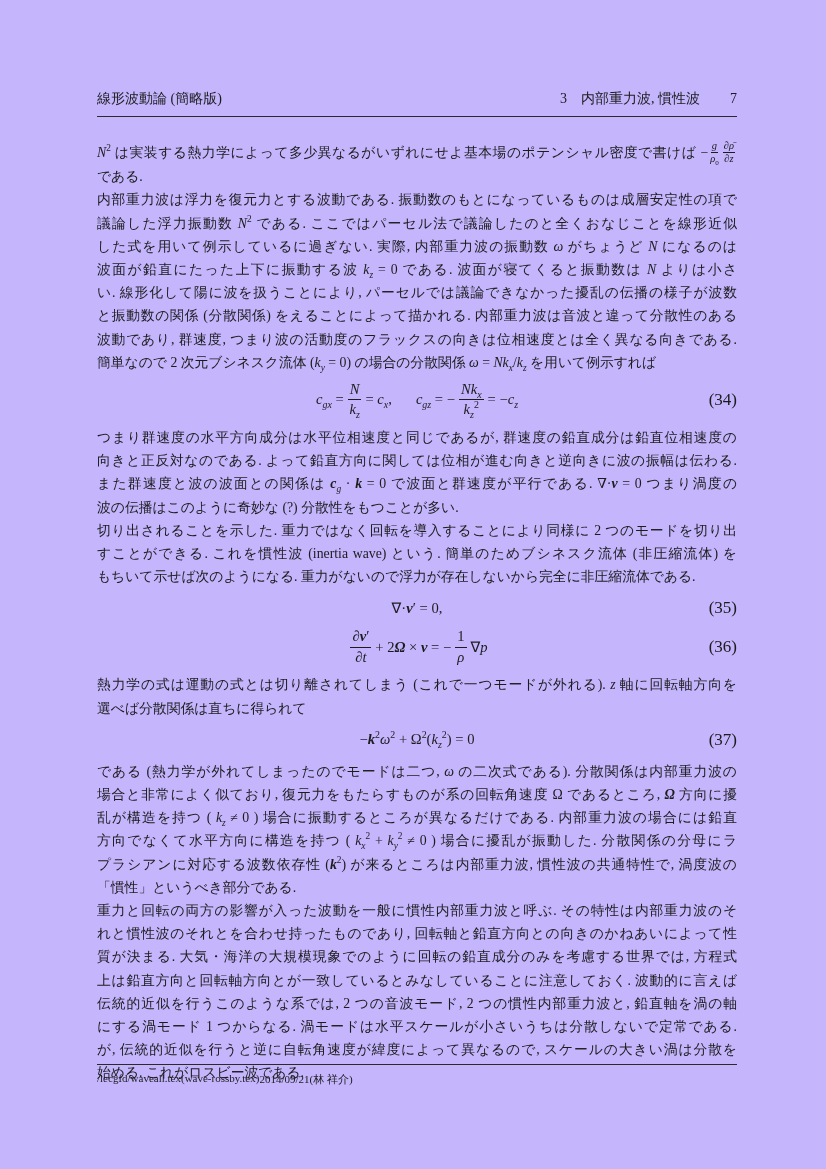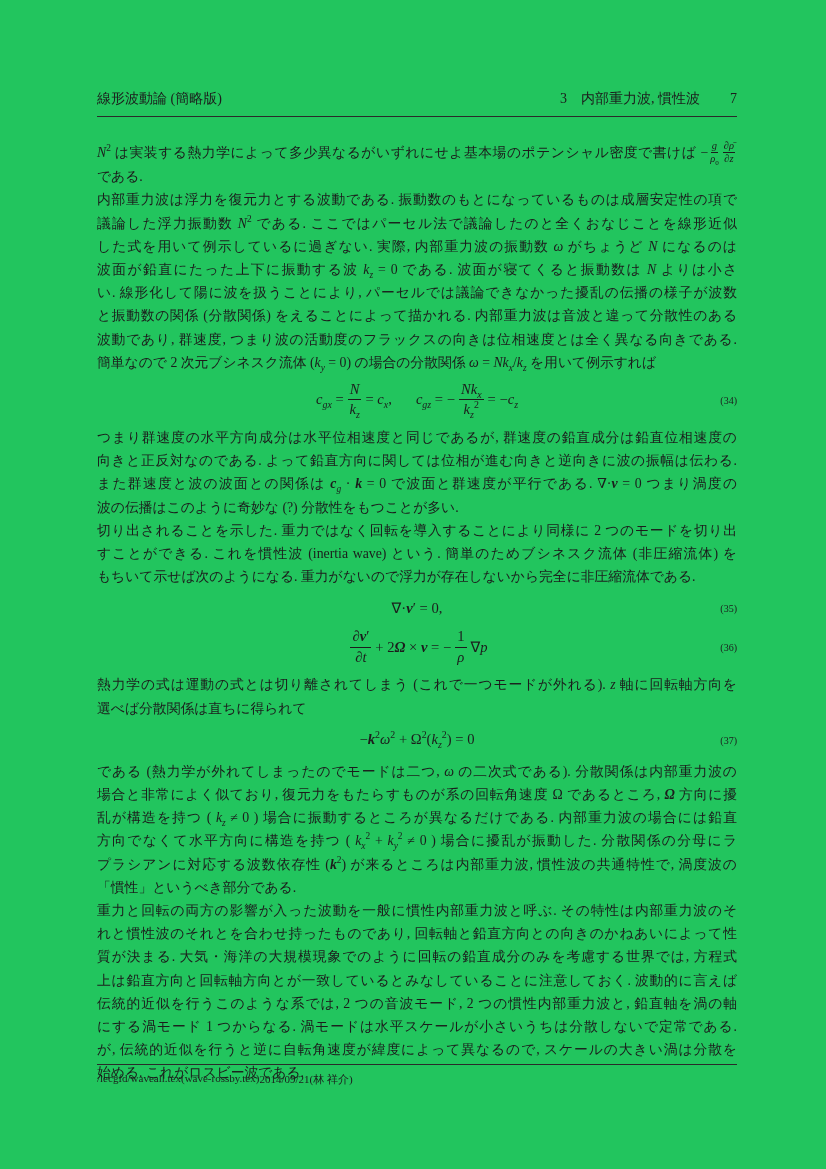--- a/index.html
+++ b/index.html
@@ -1,21 +1,21 @@
 <!DOCTYPE html>
 <html><head>
 <meta charset="utf-8">
 <style>
   html,body { margin:0; padding:0; }
   body {
     width:826px; height:1169px; background:#ffffff; color:#1c1c1c;
     font-family:"Liberation Serif","DejaVu Serif",serif;
     -webkit-font-smoothing:antialiased;
   }
-  .page { position:relative; width:826px; height:1169px; background:#22c55e; overflow:hidden; }
+  .page { position:relative; width:826px; height:1169px; background:#c4b5fd; overflow:hidden; }
   .content { position:absolute; left:97px; top:90px; width:640px; }
 
   
   .hdr {
     display:flex; justify-content:space-between; align-items:baseline;
     font-size:14px; padding-bottom:8px; border-bottom:1.2px solid #2a2a2a;
   }
   .hdr-left { font-weight:normal; }
   .hdr-right { font-weight:normal; }
   .hdr-right .sec-no { margin-right:14px; }
@@ -31,21 +31,21 @@
   .line.end { text-align-last:auto; }
   i { font-style:italic; }
   .bi { font-style:italic; font-weight:bold; }
   sub, sup { font-size:68%; line-height:0; }
 
   
   .eq {
     position:relative; display:flex; justify-content:center; align-items:center;
     font-size:14.6px; margin:7px 0; min-height:26px;font-family:Liberation Serif, serif;
   }
-  .eq .eqno { position:absolute; right:0; top:50%; transform:translateY(-50%); font-size:10px; }
+  .eq .eqno { position:absolute; right:0; top:50%; transform:translateY(-50%); font-size:17px; }
   .frac { display:inline-flex; flex-direction:column; align-items:center; margin:0 4px; line-height:1.2; }
   .frac .num { border-bottom:1px solid #1c1c1c; padding:0 2px 1px 2px; text-align:center; }
   .frac .den { padding-top:1px; text-align:right; }
   .eqgap { display:inline-block; width:24px; }
 
   
   .imath { display:inline-flex; align-items:center; white-space:nowrap; }
   .ifrac {
     display:inline-flex; flex-direction:column; align-items:center;
     font-size:10.5px; line-height:1.15; vertical-align:middle; margin:0 2px;

